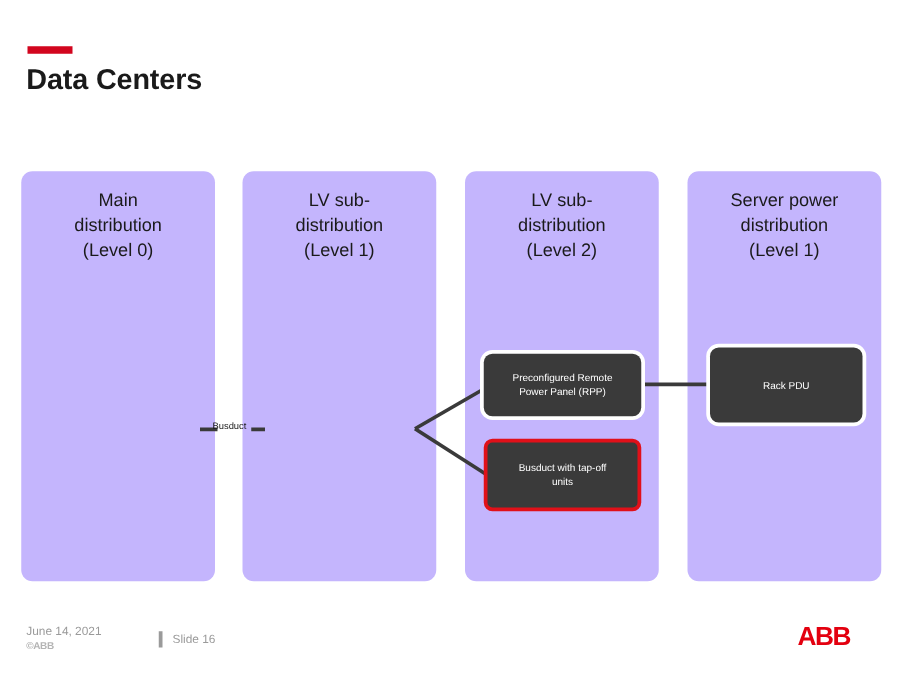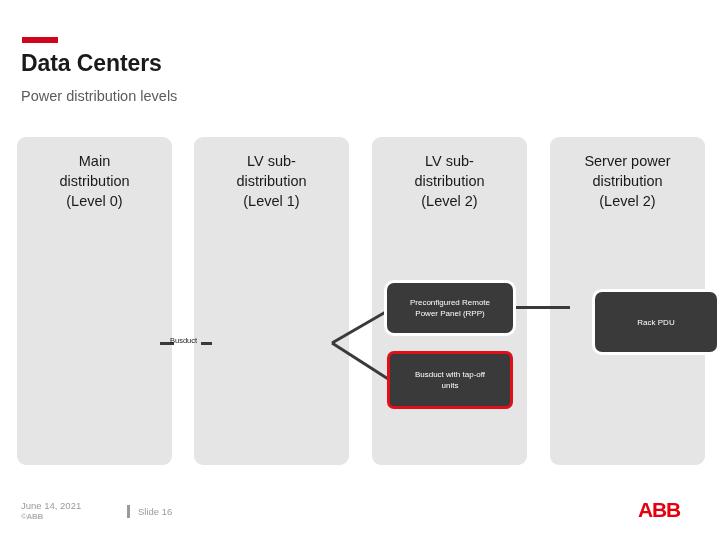--- a/index.html
+++ b/index.html
@@ -48,21 +48,21 @@
     font-weight: normal;
     color: #5c5c5c;
     white-space: nowrap;
   }
 
   
   .panel {
     position: absolute;
     top: 137px;
     height: 328px;
-    background: #e5e5e5;
+    background: #c4b5fd;
     border-radius: 9px;
   }
   .panel-1 { left: 17px;  width: 155px; }
   .panel-2 { left: 194px; width: 155px; }
   .panel-3 { left: 372px; width: 155px; }
   .panel-4 { left: 550px; width: 155px; }
 
   .panel-title {
     position: absolute;
     top: 14px;
@@ -117,24 +117,23 @@
   .node-busduct-tapoff {
     left: 387px; top: 351px;
     width: 126px; height: 58px;
     font-size: 8px;
     line-height: 11px;
     border: 3px solid #e01019;
     box-shadow: none;
   }
 
   .node-rackpdu {
-    left: 568px; top: 292px;
+    left: 568px; top: 278px;
     width: 122px; height: 60px;
     font-size: 8px;
-    margin-left: 27px;
   }
 
   
   .conn {
     position: absolute;
     background: #3a3a3a;
     z-index: 2;
   }
 
   
@@ -218,41 +217,40 @@
     line-height: 22px;
   }
 </style>
 </head>
 <body>
 
 <div id="slide">
 
   <div class="accent-bar"></div>
   <div class="slide-title">Data Centers</div>
-  <div class="slide-subtitle">Power distribution levels</div>
 
   <div class="panel panel-1">
     <div class="panel-title" style="white-space: pre-line;">Main
 distribution
 (Level 0)</div>
   </div>
   <div class="panel panel-2">
     <div class="panel-title" style="white-space: pre-line;">LV sub-
 distribution
 (Level 1)</div>
   </div>
   <div class="panel panel-3">
     <div class="panel-title" style="white-space: pre-line;">LV sub-
 distribution
 (Level 2)</div>
   </div>
   <div class="panel panel-4">
     <div class="panel-title" style="white-space: pre-line;">Server power
 distribution
-(Level 2)</div>
+(Level 1)</div>
   </div>
 
   <div class="conn conn-a"></div>
   <div class="busduct-label">Busduct</div>
   <div class="conn conn-b"></div>
 
   <svg class="fork" viewBox="0 0 72 96" preserveAspectRatio="none">
     <path d="M 6 47 L 70 10" stroke="#3a3a3a" stroke-width="3" fill="none"></path>
     <path d="M 6 47 L 70 88" stroke="#3a3a3a" stroke-width="3" fill="none"></path>
   </svg>

